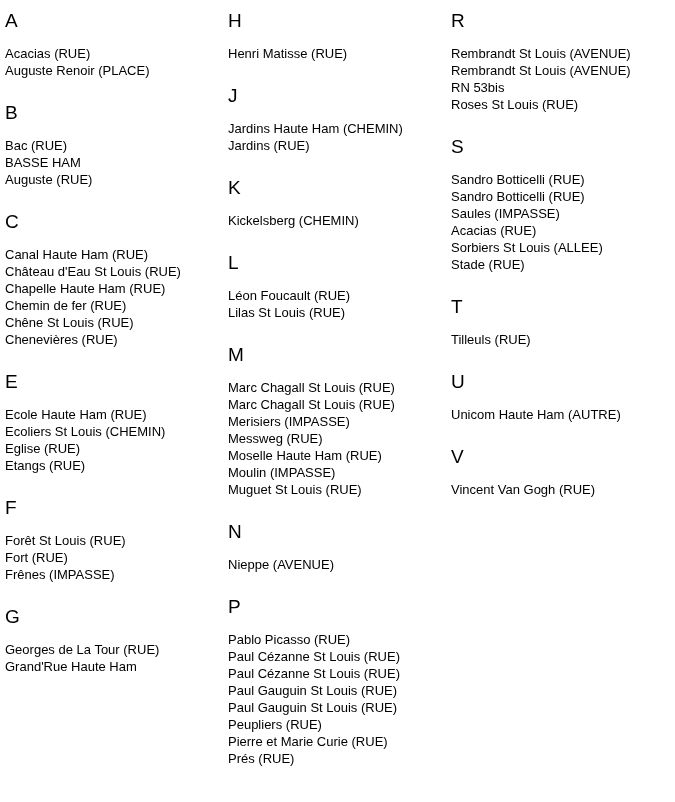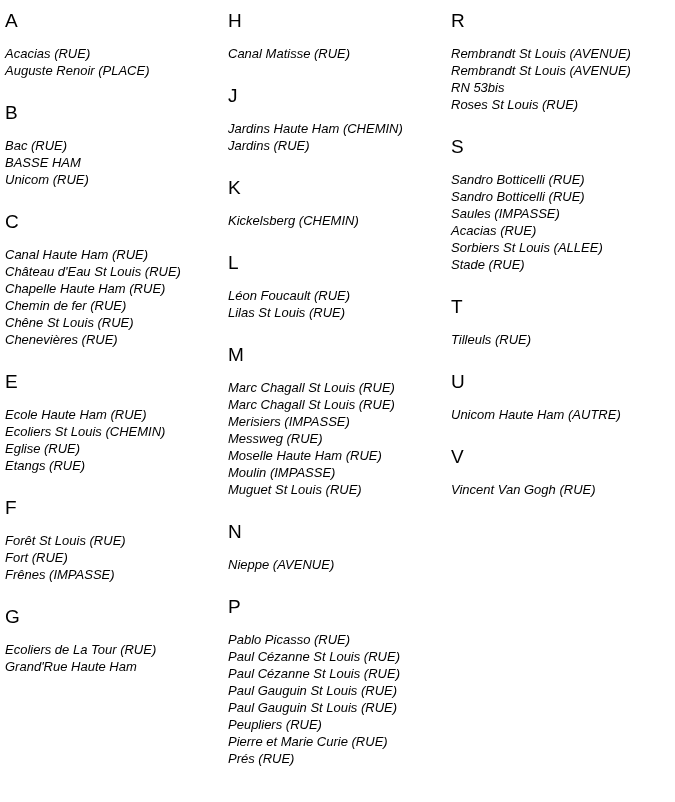--- a/index.html
+++ b/index.html
@@ -39,58 +39,57 @@
     margin-top: 9px;
   }
   .entry {
     font-size: 13px;
     line-height: 17px;
     color: #000000;
     white-space: nowrap;
     text-decoration: none;
     display: block;
     cursor: pointer;
-    font-style: italic;
   }
 </style>
 </head>
 <body>
 
 <div class="page">
     <div class="col">
       <h2 class="letter">A</h2>
       <a class="entry">Acacias (RUE)</a>
       <a class="entry">Auguste Renoir (PLACE)</a>
       <h2 class="letter">B</h2>
       <a class="entry">Bac (RUE)</a>
       <a class="entry">BASSE HAM</a>
-      <a class="entry">Unicom (RUE)</a>
+      <a class="entry">Auguste (RUE)</a>
       <h2 class="letter">C</h2>
       <a class="entry">Canal Haute Ham (RUE)</a>
       <a class="entry">Château d'Eau St Louis (RUE)</a>
       <a class="entry">Chapelle Haute Ham (RUE)</a>
       <a class="entry">Chemin de fer (RUE)</a>
       <a class="entry">Chêne St Louis (RUE)</a>
       <a class="entry">Chenevières (RUE)</a>
       <h2 class="letter">E</h2>
       <a class="entry">Ecole Haute Ham (RUE)</a>
       <a class="entry">Ecoliers St Louis (CHEMIN)</a>
       <a class="entry">Eglise (RUE)</a>
       <a class="entry">Etangs (RUE)</a>
       <h2 class="letter">F</h2>
       <a class="entry">Forêt St Louis (RUE)</a>
       <a class="entry">Fort (RUE)</a>
       <a class="entry">Frênes (IMPASSE)</a>
       <h2 class="letter">G</h2>
-      <a class="entry">Ecoliers de La Tour (RUE)</a>
+      <a class="entry">Georges de La Tour (RUE)</a>
       <a class="entry">Grand'Rue Haute Ham</a>
     </div>
     <div class="col">
       <h2 class="letter">H</h2>
-      <a class="entry">Canal Matisse (RUE)</a>
+      <a class="entry">Henri Matisse (RUE)</a>
       <h2 class="letter">J</h2>
       <a class="entry">Jardins Haute Ham (CHEMIN)</a>
       <a class="entry">Jardins (RUE)</a>
       <h2 class="letter">K</h2>
       <a class="entry">Kickelsberg (CHEMIN)</a>
       <h2 class="letter">L</h2>
       <a class="entry">Léon Foucault (RUE)</a>
       <a class="entry">Lilas St Louis (RUE)</a>
       <h2 class="letter">M</h2>
       <a class="entry">Marc Chagall St Louis (RUE)</a>

